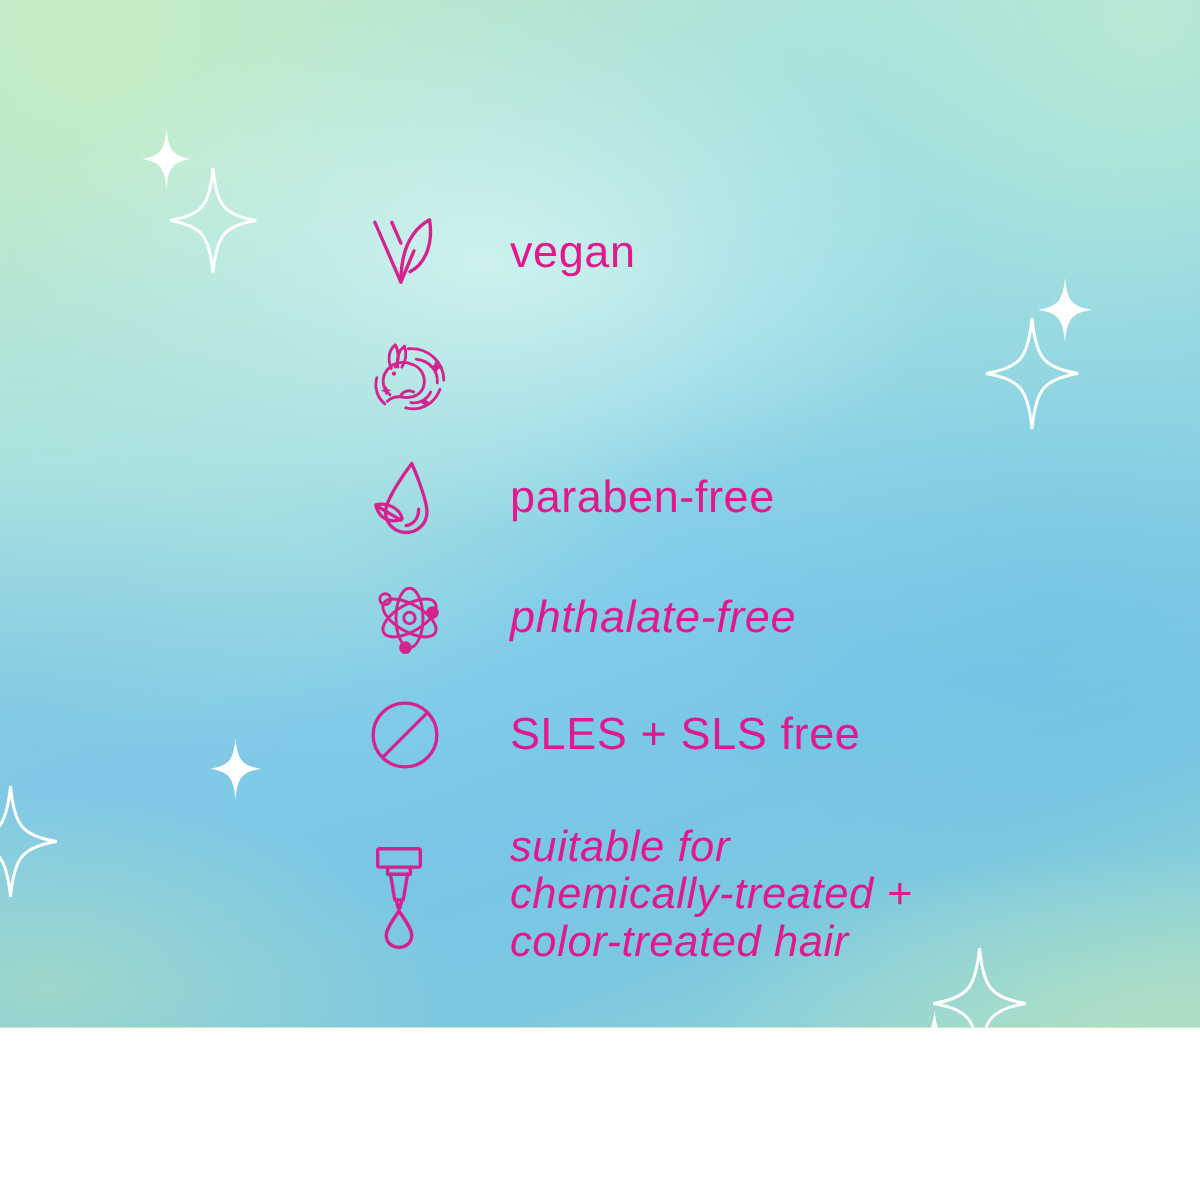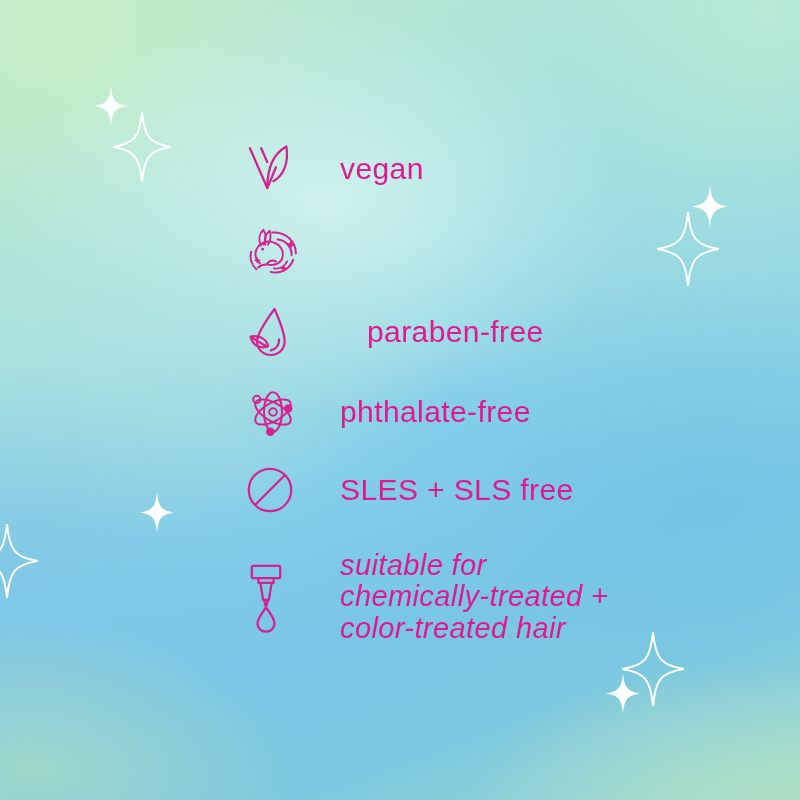--- a/index.html
+++ b/index.html
@@ -9,21 +9,21 @@
   body {
     width: 800px;
     height: 800px;
     overflow: hidden;
     font-family: "Liberation Sans", sans-serif;
   }
 
   #poster {
     position: relative;
     width: 800px;
-    height: 800px;
+    height: 685px;
     overflow: hidden;
     background-color: #bef264;
   }
 
   
   .bg-layer {
     position: absolute;
     inset: 0;
     pointer-events: none;
   }
@@ -104,22 +104,22 @@
     white-space: pre;
   }
   .claim-label.multiline {
     line-height: 1.08;
     font-size: 29px;
     font-style: italic;
   }
 
   .row-1 { top: 143px; }
   .row-2 { top: 224px; }
-  .row-3 { top: 304px; gap: 27px; }
-  .row-4 { top: 385px; }
+  .row-3 { top: 304px; }
+  .row-4 { top: 385px; font-style: italic; }
   .row-5 { top: 466px; }
   .row-6 { top: 552px; align-items: flex-start; }
   .row-6 .claim-icon { margin-top: 10px; }
   .row-6 .claim-label { margin-top: -2px; }
 </style>
 </head>
 <body>
 
 <div id="poster">
 

